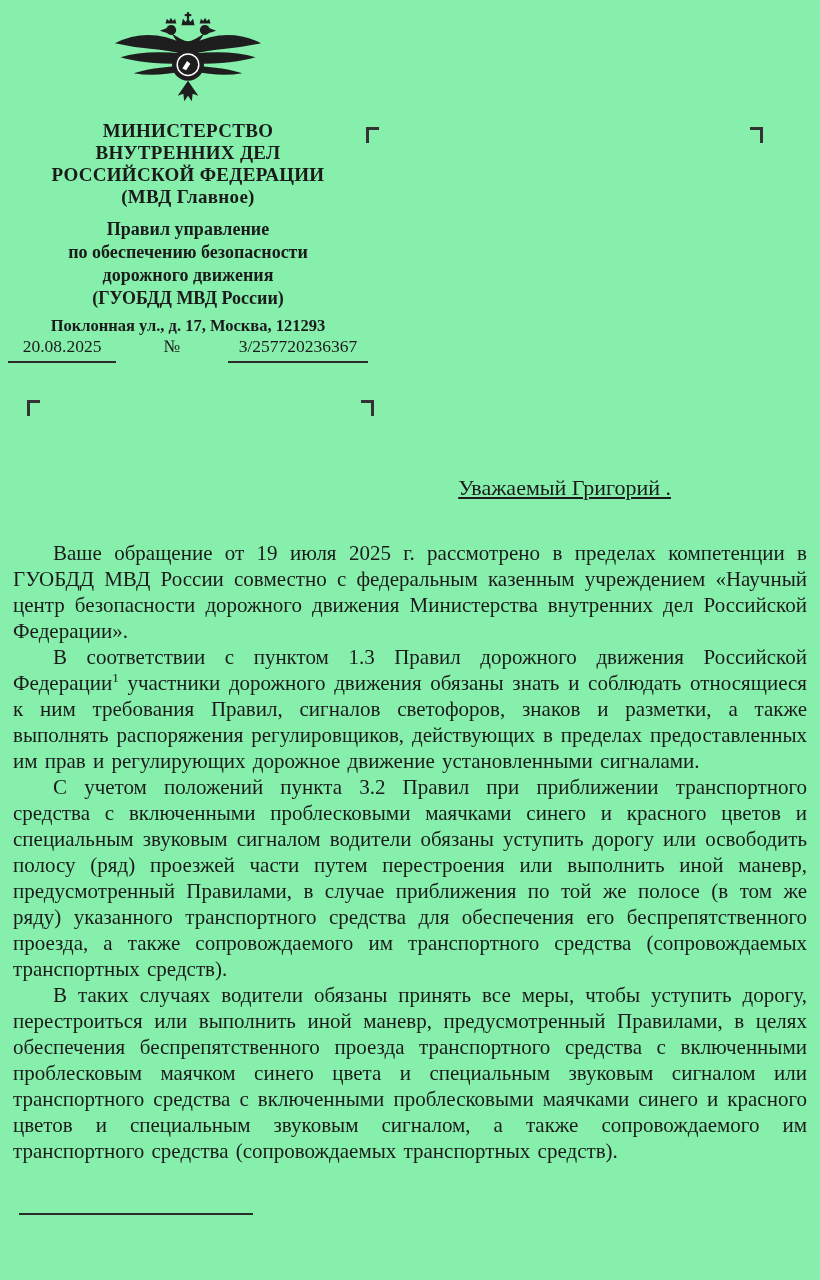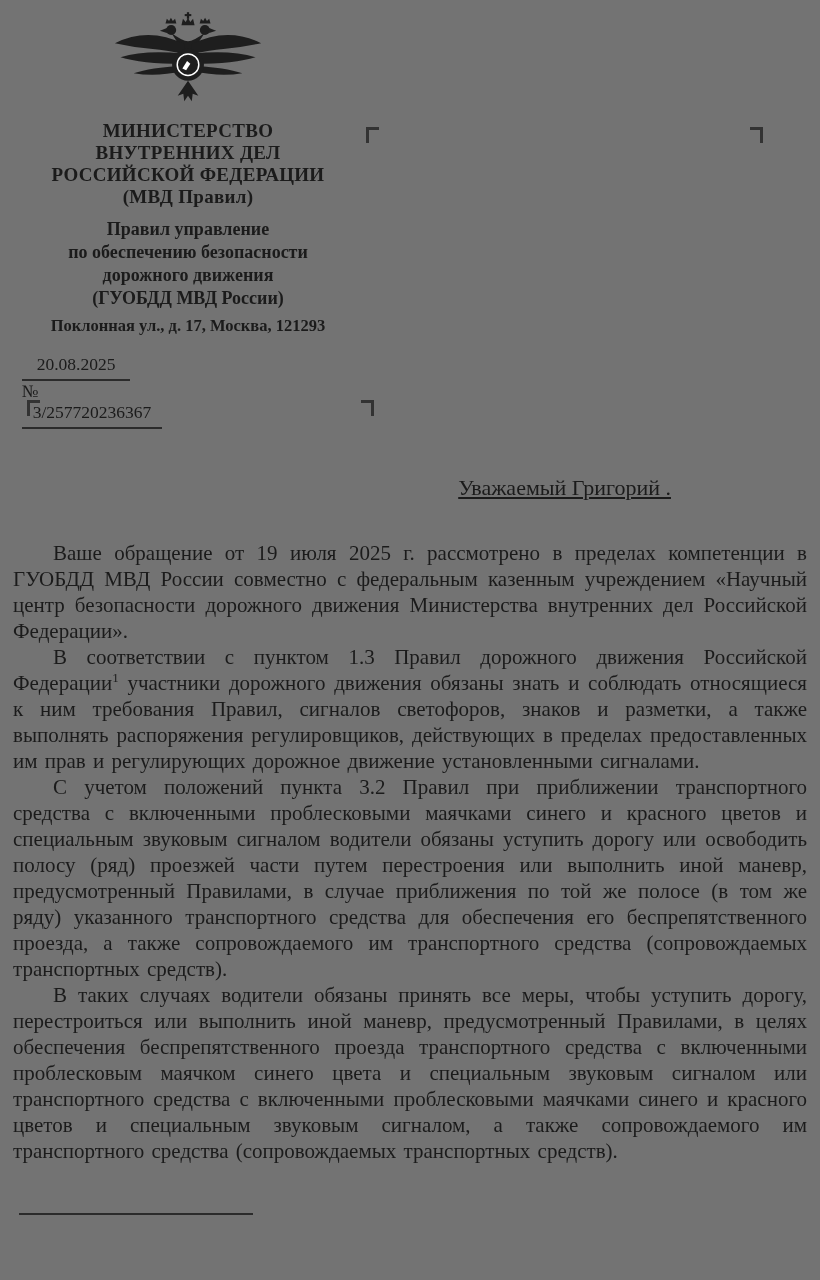--- a/index.html
+++ b/index.html
@@ -1,41 +1,39 @@
 <!DOCTYPE html>
 <html lang="ru"><head>
 <meta charset="utf-8">
 <style>
   html,body{margin:0;padding:0;background:#e9e9e9;}
   .page{
     position:relative;
     width:820px;height:1280px;
     margin:0 auto;
-    background:#737373;
+    background:#86efac;
     color:#1b1b1b;
     font-family:"Liberation Serif", serif;
     overflow:hidden;
   }
 
   
   .letterhead{
     position:absolute;left:8px;top:12px;width:360px;
     text-align:center;
   }
   .emblem-wrap{display:block;margin:0 auto 12px;width:150px;height:96px;}
   .org-block{margin-top:2px;}
   .org-line{font-weight:bold;font-size:19px;line-height:22px;letter-spacing:.3px;}
   .division-block{margin-top:10px;}
   .division-line{font-weight:bold;font-size:18px;line-height:23px;}
   .address{margin-top:6px;font-size:16.5px;line-height:20px;font-weight:bold;}
   .refline{
-    margin-top:18px;
     display:flex;justify-content:space-between;align-items:baseline;
     font-size:17.5px;
-    flex-direction:column;
   }
   .underlined{border-bottom:2px solid #2b2b2b;padding:0 6px 4px;}
   .ref-date{min-width:96px;}
   .ref-num{min-width:128px;}
   .ref-no{margin:0 14px;}
 
   
   .corner{position:absolute;width:10px;height:13px;}
   .corner-tl{border-top:3px solid #333;border-left:3px solid #333;}
   .corner-tr{border-top:3px solid #333;border-right:3px solid #333;}
@@ -115,21 +113,21 @@
 
           <path d="M80 73 l-11 16 6 -2 1 8 4 -6 4 6 1 -8 6 2 z"></path>
         </g>
       </svg>
     </div>
 
     <div class="org-block">
       <div class="org-line">МИНИСТЕРСТВО</div>
       <div class="org-line">ВНУТРЕННИХ ДЕЛ</div>
       <div class="org-line">РОССИЙСКОЙ ФЕДЕРАЦИИ</div>
-      <div class="org-line">(МВД Правил)</div>
+      <div class="org-line">(МВД Главное)</div>
     </div>
 
     <div class="division-block">
       <div class="division-line">Правил управление</div>
       <div class="division-line">по обеспечению безопасности</div>
       <div class="division-line">дорожного движения</div>
       <div class="division-line">(ГУОБДД МВД России)</div>
     </div>
 
     <div class="address">Поклонная ул., д. 17, Москва, 121293</div>

